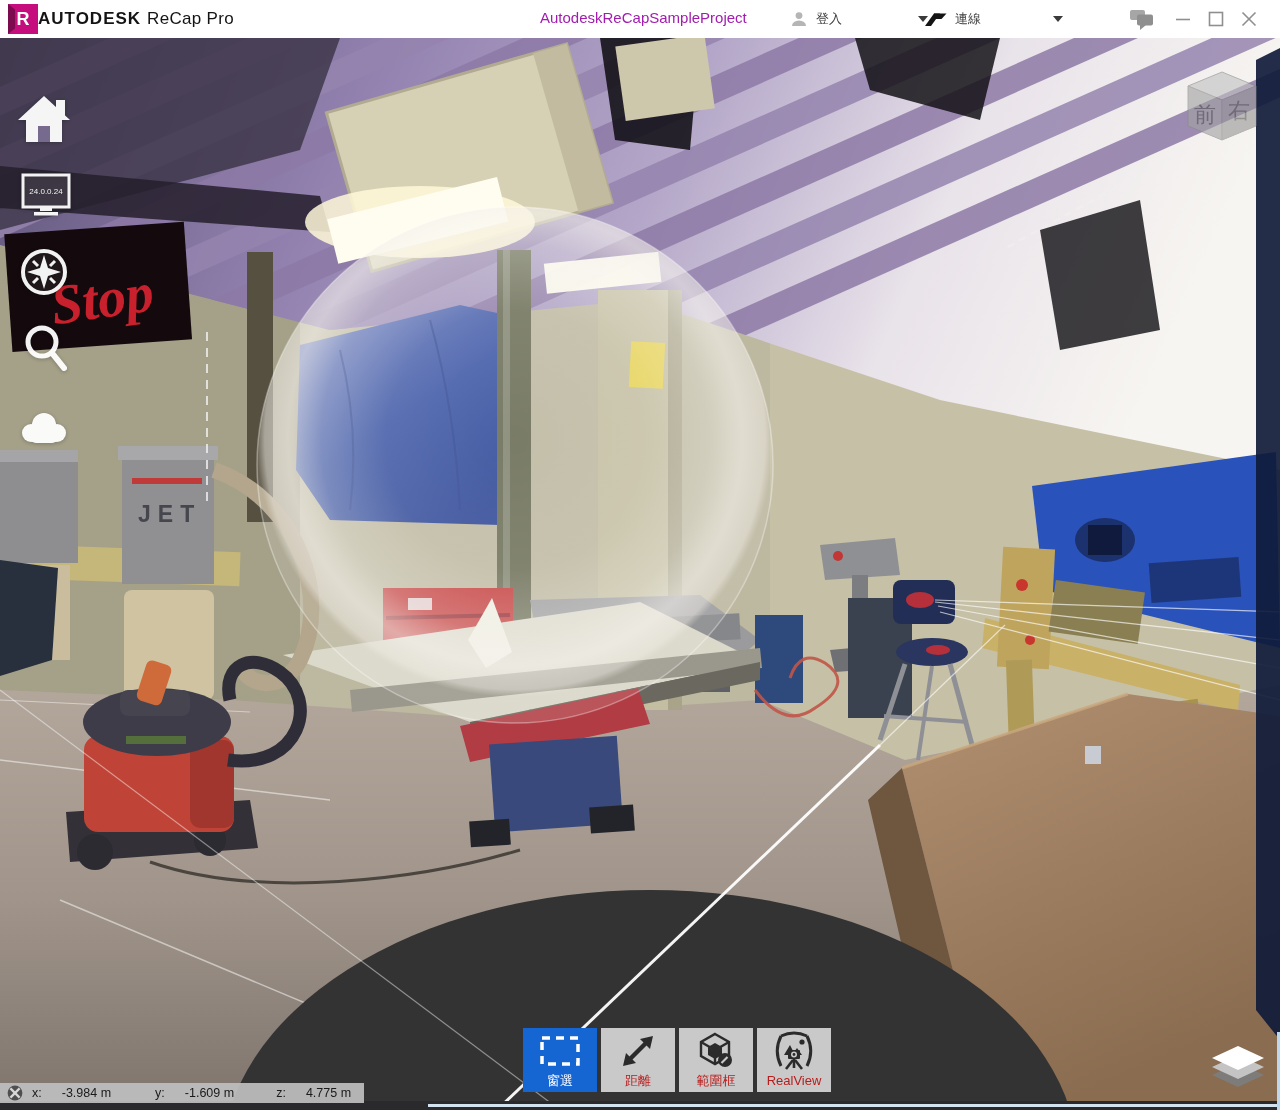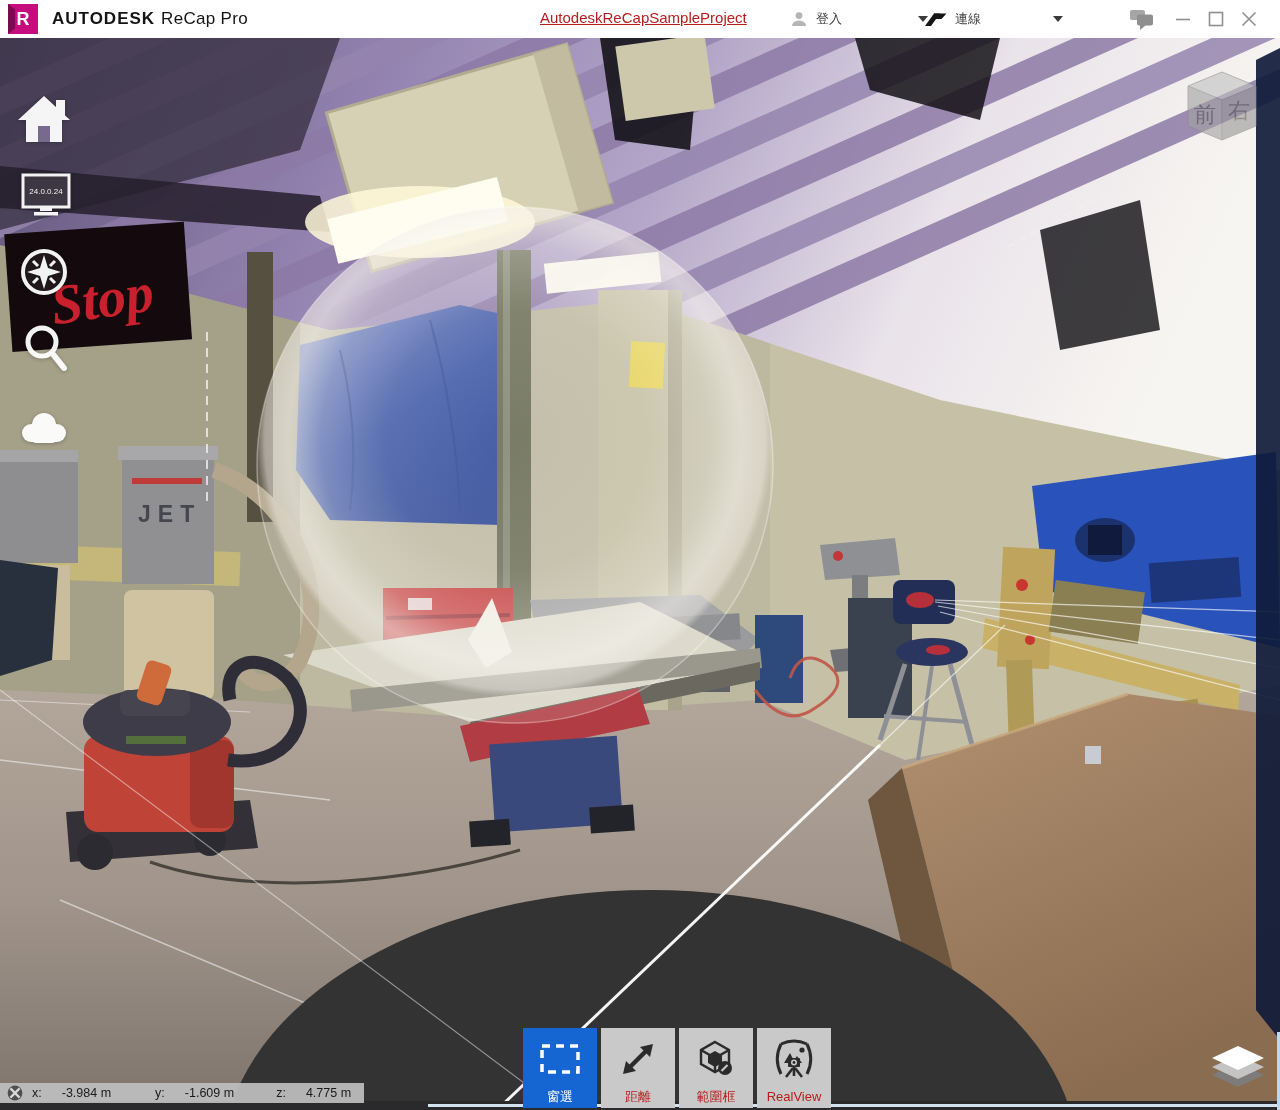--- a/index.html
+++ b/index.html
@@ -6,37 +6,37 @@
   #window{position:relative;width:1280px;height:1110px;overflow:hidden;
     font-family:"Liberation Sans",sans-serif;background:#b7b19b;}
   
   #titlebar{position:absolute;left:0;top:0;width:1280px;height:38px;background:#ffffff;z-index:50;}
   .brand{position:absolute;left:8px;top:4px;display:flex;align-items:center;}
   .r-badge{position:relative;width:30px;height:30px;background:var(--brand-magenta,#c50d7e);
     display:flex;align-items:center;justify-content:center;color:#fff;font-weight:bold;font-size:18px;}
   .r-badge .fold{position:absolute;left:0;top:0;width:7px;height:30px;background:#7c0a4e;
     clip-path:polygon(0 0,100% 18%,100% 82%,0 100%);}
   .r-badge span{position:relative;z-index:2;}
-  .brand-text{margin-left:14px;font-size:17px;color:#141414;letter-spacing:.3px;}
+  .brand-text{font-size:17px;color:#141414;letter-spacing:.3px;}
   .brand-text b{font-weight:800;margin-right:6px;letter-spacing:1px;}
-  .project-name{position:absolute;left:540px;top:9px;font-size:15px;color:#b91c1c;text-decoration:underline;}
+  .project-name{position:absolute;left:540px;top:9px;font-size:15px;color:#a21caf;}
   .tb-group{position:absolute;top:0;height:38px;display:flex;align-items:center;cursor:pointer;}
   .tb-label{font-size:13px;color:#3d3d3d;margin:0 8px;}
   .caret{width:0;height:0;border-left:5px solid transparent;border-right:5px solid transparent;
     border-top:6px solid #3a3a3a;}
   .winbtn{position:absolute;top:0;width:30px;height:38px;display:flex;align-items:center;
     justify-content:center;cursor:pointer;}
   
   #scene{position:absolute;left:0;top:38px;width:1280px;height:1072px;display:block;cursor:default;}
   
   .navicon{position:absolute;z-index:30;background:none;border:none;padding:0;cursor:pointer;
     filter:drop-shadow(0 1px 2px rgba(0,0,0,.25));opacity:.95;}
   
   #toolbar{position:absolute;left:523px;top:1028px;display:flex;gap:4px;z-index:40;}
-  .toolbtn{width:74px;height:80px;border:none;cursor:pointer;background:var(--button-gray,#c9c9c9);
+  .toolbtn{width:74px;height:64px;border:none;cursor:pointer;background:var(--button-gray,#c9c9c9);
     display:flex;flex-direction:column;align-items:center;justify-content:flex-end;padding:0 0 4px 0;}
   .toolbtn .ticon{flex:1;display:flex;align-items:center;justify-content:center;}
   .toolbtn .tlabel{font-size:13px;color:#b91c1c;line-height:15px;}
   .toolbtn.active{background:var(--accent-blue,#1565d2);}
   .toolbtn.active .tlabel{color:#fff;}
   
   #statusbar{position:absolute;left:0;top:1083px;width:364px;height:20px;z-index:40;
     background:rgba(190,190,190,.93);display:flex;align-items:center;font-size:12.5px;color:#1a1a1a;}
   #statusbar .sv{margin-left:20px;}
   #statusbar .sl{margin-left:0;}

